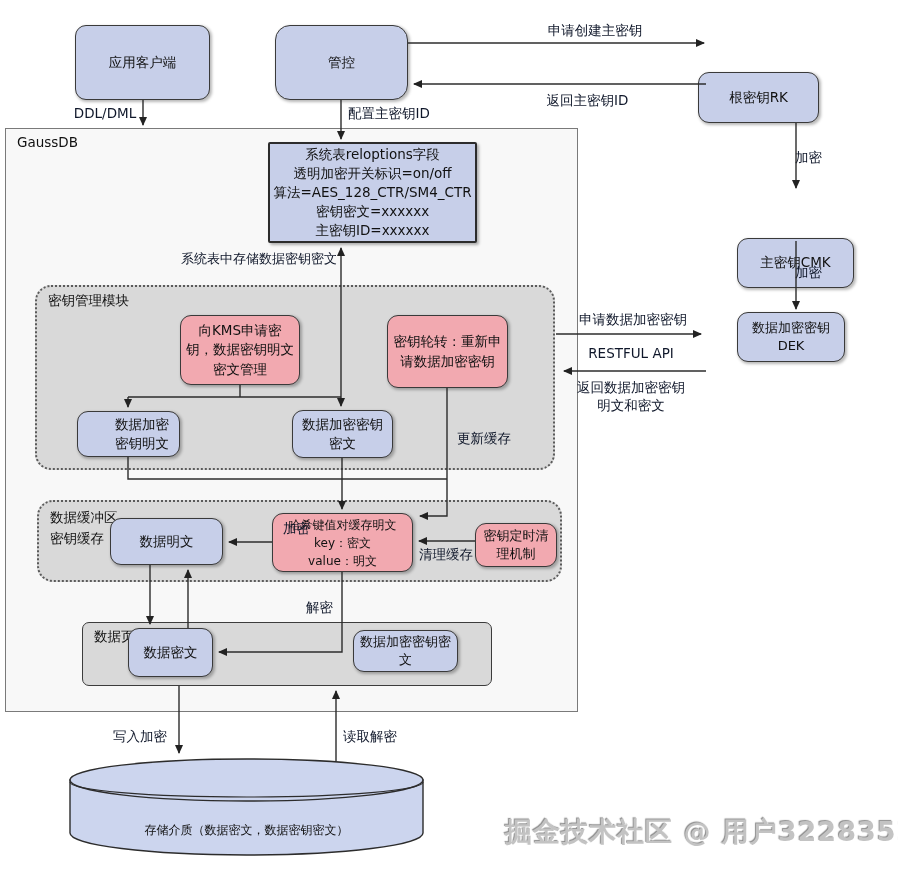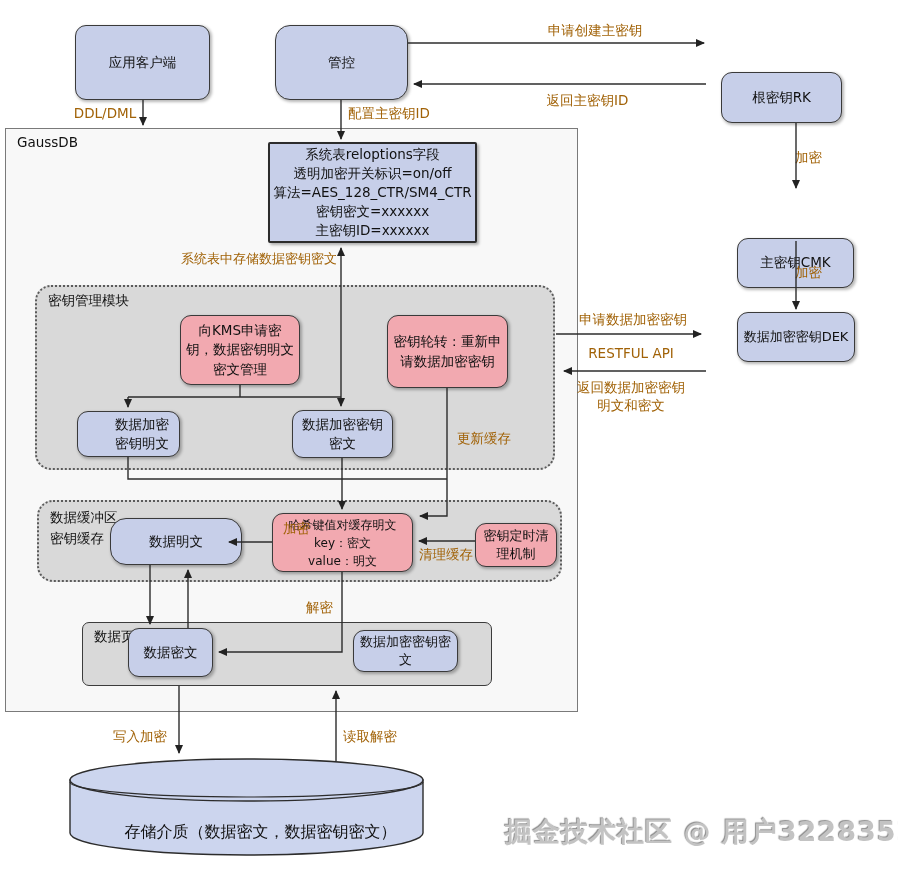--- a/index.html
+++ b/index.html
@@ -9,26 +9,26 @@
   .outbox{position:absolute;box-sizing:border-box;background:#f8f8f8;border:1.2px solid #7a7a7a;}
   .kmsbox{position:absolute;box-sizing:border-box;background:#ededed;border:1.4px solid #3c3c3c;border-radius:10px;}
   .rlabel{position:absolute;top:5px;left:11px;font-size:13.5px;white-space:nowrap;}
   .n{position:absolute;box-sizing:border-box;display:flex;align-items:center;justify-content:center;
      text-align:center;border:1.4px solid #3a3a3a;border-radius:11px;background:#c7cfe9;
      font-size:13.5px;line-height:1.42;padding:2px 5px;box-shadow:1.5px 1.5px 3px rgba(0,0,0,.28);}
   .pink{background:#f2a9b0;}
   .sys{position:absolute;box-sizing:border-box;display:flex;flex-direction:column;align-items:center;justify-content:center;
        border:2px solid #2c2c2c;border-radius:2px;background:#c7cfe9;font-size:13.5px;line-height:19px;
        box-shadow:2px 2px 3px rgba(0,0,0,.3);}
-  .lbl{position:absolute;font-size:13.5px;white-space:nowrap;color:#a16207;}
+  .lbl{position:absolute;font-size:13.5px;white-space:nowrap;color:#0f172a;}
   .ctr{text-align:center;}
   svg.overlay{position:absolute;left:0;top:0;pointer-events:none;}
   #watermark{position:absolute;left:505px;top:814px;width:378px;font-size:27px;font-weight:bold;text-align:center;
      color:#c3c3c3;text-shadow:1px 1px 1px #ffffff,-1px -1px 1px #8d8d8d;letter-spacing:1px;white-space:nowrap;}
-  #cyl-label{position:absolute;left:84px;top:822px;width:353px;text-align:center;font-size:16px;}
+  #cyl-label{position:absolute;left:70px;top:822px;width:353px;text-align:center;font-size:12px;}
 </style>
 </head>
 <body>
 
 <div id="stage">
 
   <div class="outbox" style="left:5px;top:128px;width:573px;height:584px;">
     <div class="rlabel">GaussDB</div>
   </div>
 
@@ -44,38 +44,38 @@
     </div>
   </div>
 
   <div class="sregion" style="left:82px;top:622px;width:410px;height:64px;">
     <div class="rlabel">数据页</div>
   </div>
 
   <div class="n" style="left:75px;top:25px;width:135px;height:75px;">应用客户端</div>
   <div class="n" style="left:275px;top:25px;width:133px;height:75px;border-radius:15px;">管控</div>
 
-  <div class="n" style="left:721px;top:72px;width:121px;height:51px;">根密钥RK</div>
+  <div class="n" style="left:698px;top:72px;width:121px;height:51px;">根密钥RK</div>
   <div class="n" style="left:737px;top:191px;width:117px;height:50px;margin-top:47px;">主密钥CMK</div>
-  <div class="n" style="left:737px;top:312px;width:118px;height:50px;font-size:13px;">数据加密密钥DEK</div>
+  <div class="n" style="left:737px;top:312px;width:108px;height:50px;font-size:13px;">数据加密密钥DEK</div>
 
   <div class="sys" style="left:268px;top:142px;width:209px;height:101px;">
     <div>系统表reloptions字段</div>
     <div>透明加密开关标识=on/off</div>
     <div>算法=AES_128_CTR/SM4_CTR</div>
     <div>密钥密文=xxxxxx</div>
     <div>主密钥ID=xxxxxx</div>
   </div>
 
   <div class="n pink" style="left:180px;top:315px;width:120px;height:70px;">向KMS申请密钥，数据密钥明文密文管理</div>
   <div class="n pink" style="left:387px;top:315px;width:121px;height:73px;">密钥轮转：重新申请数据加密密钥</div>
   <div class="n" style="left:77px;top:411px;width:103px;height:46px;padding-left:32px;">数据加密密钥明文</div>
   <div class="n" style="left:292px;top:410px;width:101px;height:48px;">数据加密密钥密文</div>
 
-  <div class="n" style="left:110px;top:518px;width:132px;height:47px;border-radius:16px;">数据明文</div>
+  <div class="n" style="left:110px;top:518px;width:113px;height:47px;">数据明文</div>
   <div class="n pink" style="left:272px;top:513px;width:141px;height:59px;flex-direction:column;line-height:18px;font-size:12px;">
     <div>哈希键值对缓存明文</div>
     <div>key：密文</div>
     <div>value：明文</div>
   </div>
   <div class="n pink" style="left:475px;top:523px;width:82px;height:44px;font-size:13px;">密钥定时清理机制</div>
 
   <div class="n" style="left:128px;top:628px;width:85px;height:49px;">数据密文</div>
   <div class="n" style="left:353px;top:630px;width:105px;height:42px;font-size:13px;">数据加密密钥密文</div>
 

